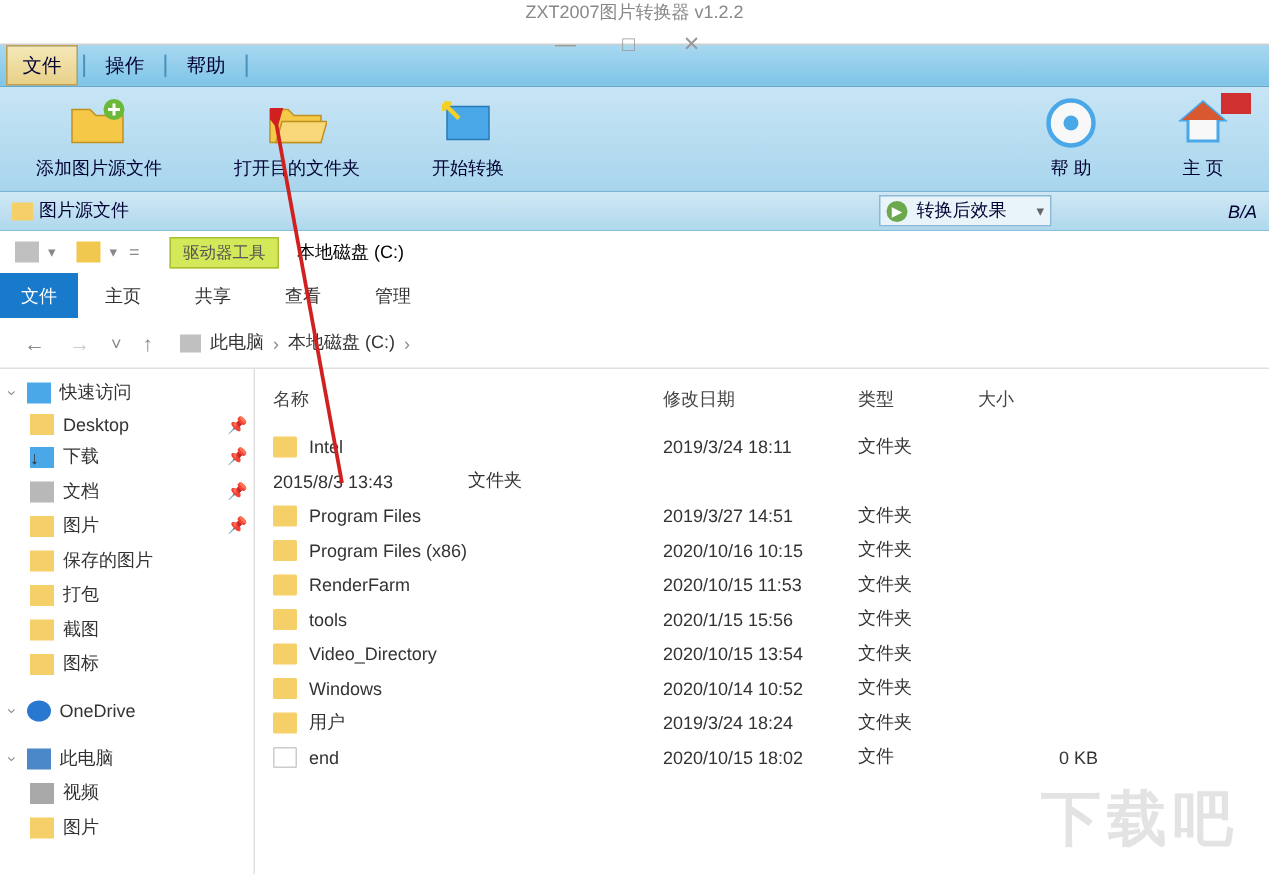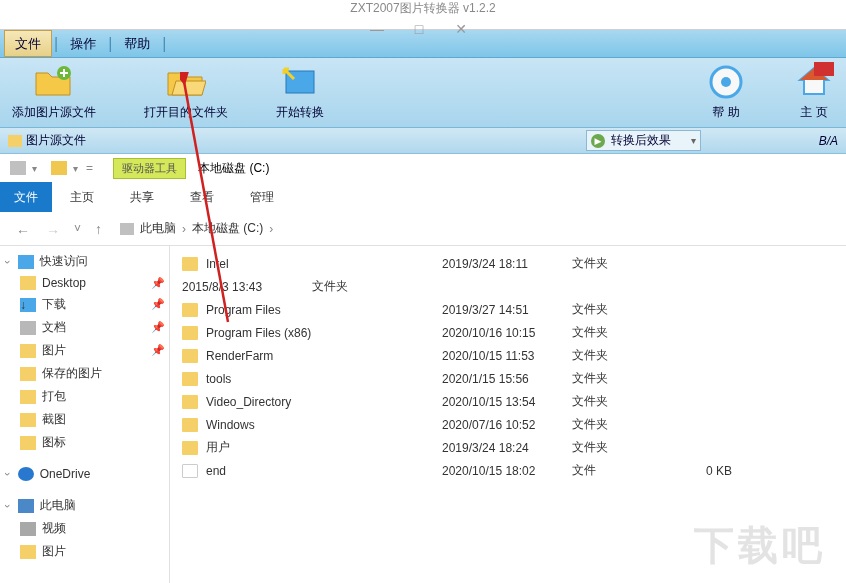--- a/index.html
+++ b/index.html
@@ -9,21 +9,21 @@
 .titlebar-icon { width: 16px; height: 16px; background: #e8a93c; margin-right: 6px; }
 .titlebar-text { font-size: 12px; color: #888; flex: 1; }
 .win-controls { display: flex; gap: 18px; margin-right: 8px; }
 .win-btn { width: 24px; height: 24px; display: flex; align-items: center; justify-content: center; cursor: default; color: #999; font-size: 14px; }
 
 .menubar { height: 28px; background: linear-gradient(#a8d8f0, #7ec5e8); border-bottom: 1px solid #5fa8d0; display: flex; align-items: center; padding: 0 4px; }
 .menu-item { padding: 0 10px; font-size: 13px; color: #003; height: 100%; display: flex; align-items: center; }
 .menu-item.active { background: linear-gradient(#f5e8b8, #e8d088); border: 1px solid #c0a050; }
 .menu-sep { color: #4a90b8; padding: 0 2px; }
 
-.toolbar { height: 70px; background: linear-gradient(#c8e5f5, #a8d5ed); border-bottom: 1px solid #7ab8d8; display: flex; align-items: center; padding: 0 12px; gap: 48px; }
+.toolbar { height: 70px; background: linear-gradient(#c8e5f5, #a8d5ed); border-bottom: 1px solid #7ab8d8; display: flex; align-items: center; padding: 0 24px; gap: 48px; }
 .tool-btn { display: flex; flex-direction: column; align-items: center; gap: 4px; cursor: default; }
 .tool-icon { width: 40px; height: 36px; display: flex; align-items: center; justify-content: center; }
 .tool-label { font-size: 12px; color: #003; }
 .spacer { flex: 1; }
 
 .status-row { height: 26px; background: linear-gradient(#d0e8f5, #b0d8ed); border-bottom: 1px solid #88c0dd; display: flex; align-items: center; padding: 0 8px; font-size: 12px; color: #003; }
 .status-left { display: flex; align-items: center; gap: 4px; }
 .status-dd { margin-left: 500px; display: flex; align-items: center; border: 1px solid #8ab8d5; background: #e8f3fa; padding: 1px 4px; }
 .dd-arrow { width: 14px; height: 14px; background: #6ca84c; border-radius: 50%; display: flex; align-items: center; justify-content: center; color: #fff; font-size: 9px; }
 .ba-label { margin-left: auto; font-style: italic; color: #003; }
@@ -245,20 +245,26 @@
         <div class="sb-item">
             <div class="sb-icon vid"></div>
             <span>视频</span>
           </div>
         <div class="sb-item">
             <div class="sb-icon folder"></div>
             <span>图片</span>
           </div>
       </div>
       <div class="filelist">
+        <div class="fl-header">
+          <div class="col-name">名称</div>
+          <div class="col-date">修改日期</div>
+          <div class="col-type">类型</div>
+          <div class="col-size">大小</div>
+        </div>
         <div id="file-rows">
             <div class="fl-row">
               <div class="col-name" style="display:flex;align-items:center">
                 <div class="f-icon folder"></div>
                 <span>Intel</span>
               </div>
               <div class="col-date">2019/3/24 18:11</div>
               <div class="col-type">文件夹</div>
               <div class="col-size" style="text-align:right"></div>
             </div>
@@ -310,21 +316,21 @@
               </div>
               <div class="col-date">2020/10/15 13:54</div>
               <div class="col-type">文件夹</div>
               <div class="col-size" style="text-align:right"></div>
             </div>
             <div class="fl-row">
               <div class="col-name" style="display:flex;align-items:center">
                 <div class="f-icon folder"></div>
                 <span>Windows</span>
               </div>
-              <div class="col-date">2020/07/16 10:52</div>
+              <div class="col-date">2020/10/14 10:52</div>
               <div class="col-type">文件夹</div>
               <div class="col-size" style="text-align:right"></div>
             </div>
             <div class="fl-row">
               <div class="col-name" style="display:flex;align-items:center">
                 <div class="f-icon folder"></div>
                 <span>用户</span>
               </div>
               <div class="col-date">2019/3/24 18:24</div>
               <div class="col-type">文件夹</div>

